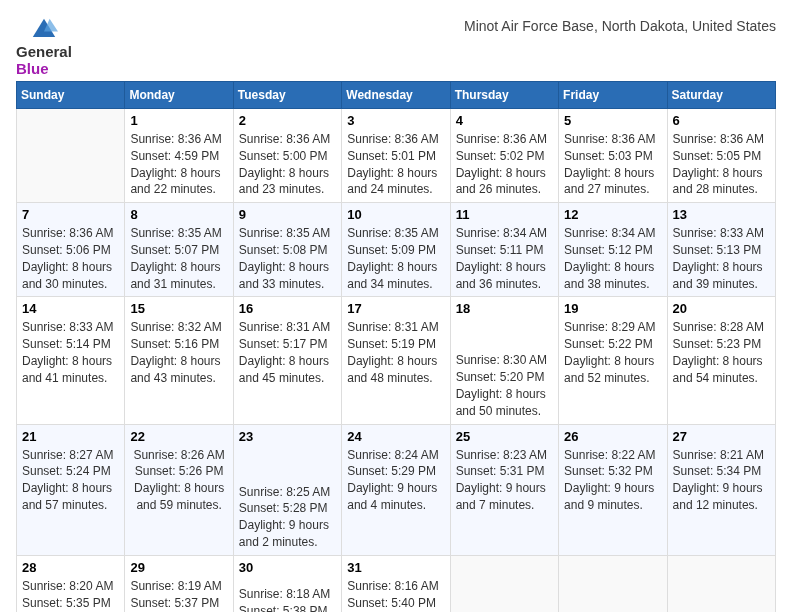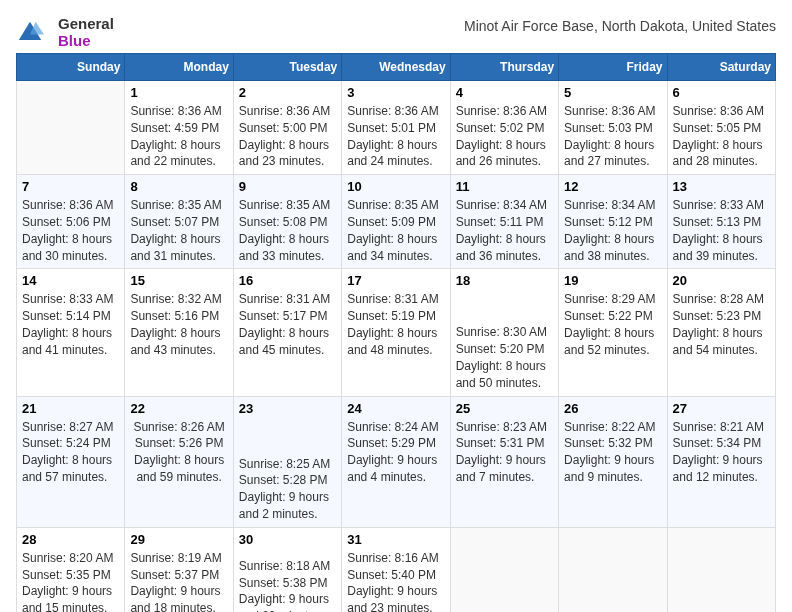--- a/index.html
+++ b/index.html
@@ -12,21 +12,22 @@
     }
     .header-area {
       display: flex;
       align-items: flex-start;
       justify-content: space-between;
       margin-bottom: 4px;
     }
     .logo {
       display: flex;
       align-items: center;
-      gap: 14px;
+      gap: 0;
+      flex-direction: column;
     }
     .logo-text {
       display: flex;
       flex-direction: column;
       line-height: 1.1;
     }
     .logo-general {
       font-size: 15px;
       font-weight: bold;
       color: #333;
@@ -55,21 +56,21 @@
     }
     table {
       width: 100%;
       border-collapse: collapse;
       font-size: 11px;
     }
     thead tr th {
       background-color: #2a6db5;
       color: #fff;
       padding: 6px 4px;
-      text-align: right;
+      text-align: left;
       font-size: 12px;
       font-weight: bold;
       border: 1px solid #1e5a9a;
     }
     tbody tr {
       border-bottom: 1px solid #ccc;
     }
     tbody tr:nth-child(even) {
       background-color: #f5f8ff;
     }

